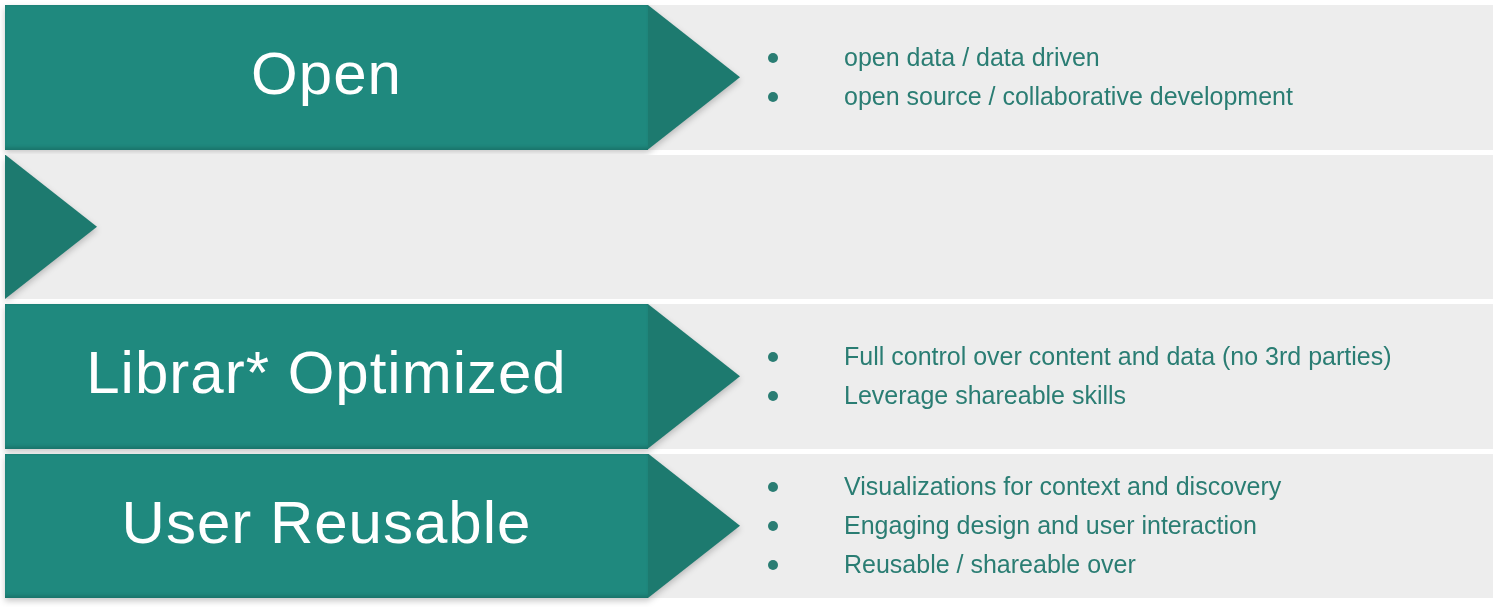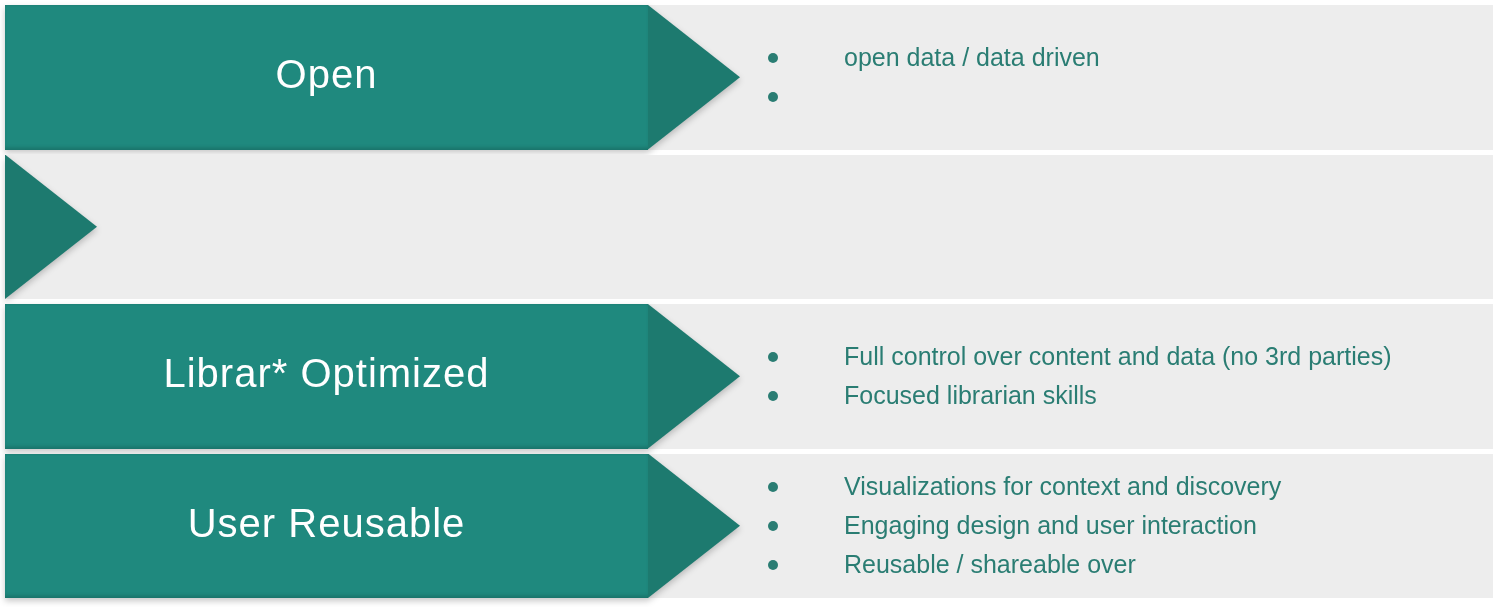--- a/index.html
+++ b/index.html
@@ -37,21 +37,21 @@
     display:flex;align-items:center;justify-content:center;
     box-shadow:inset 0 -4px 4px -2px rgba(0,0,0,0.18), inset 0 2px 2px -1px rgba(0,0,0,0.06);
   }
   .arrow-tip{
     width:92px;flex:0 0 92px;
     background:var(--banner-tip-color);
     clip-path:polygon(0 0, 100% 50%, 0 100%);
   }
   .banner-label{
     color:var(--banner-text-color);
-    font-size:40px;
+    font-size:60px;
     font-weight:100;
     letter-spacing:1px;
     white-space:nowrap;
     line-height:1;
     padding-bottom:6px;
   }
   .bullets{
     flex:1 1 auto;
     display:flex;flex-direction:column;justify-content:center;
     padding-left:28px;
@@ -85,20 +85,21 @@
       </div>
       <div class="arrow-tip"></div>
     </div>
     <ul class="bullets">
       <li class="bullet-item">
         <span class="bullet-dot"></span>
         <span class="bullet-text">open data / data driven</span>
       </li>
       <li class="bullet-item">
         <span class="bullet-dot"></span>
+        <span class="bullet-text">open source / collaborative development</span>
       </li>
     </ul>
   </section>
 
   <section class="row">
     <div class="arrow">
       <div class="arrow-tip"></div>
     </div>
   </section>
 
@@ -109,21 +110,21 @@
       </div>
       <div class="arrow-tip"></div>
     </div>
     <ul class="bullets">
       <li class="bullet-item">
         <span class="bullet-dot"></span>
         <span class="bullet-text">Full control over content and data (no 3rd parties)</span>
       </li>
       <li class="bullet-item">
         <span class="bullet-dot"></span>
-        <span class="bullet-text">Focused librarian skills</span>
+        <span class="bullet-text">Leverage shareable skills</span>
       </li>
     </ul>
   </section>
 
   <section class="row">
     <div class="arrow">
       <div class="arrow-body">
         <span class="banner-label">User Reusable</span>
       </div>
       <div class="arrow-tip"></div>

